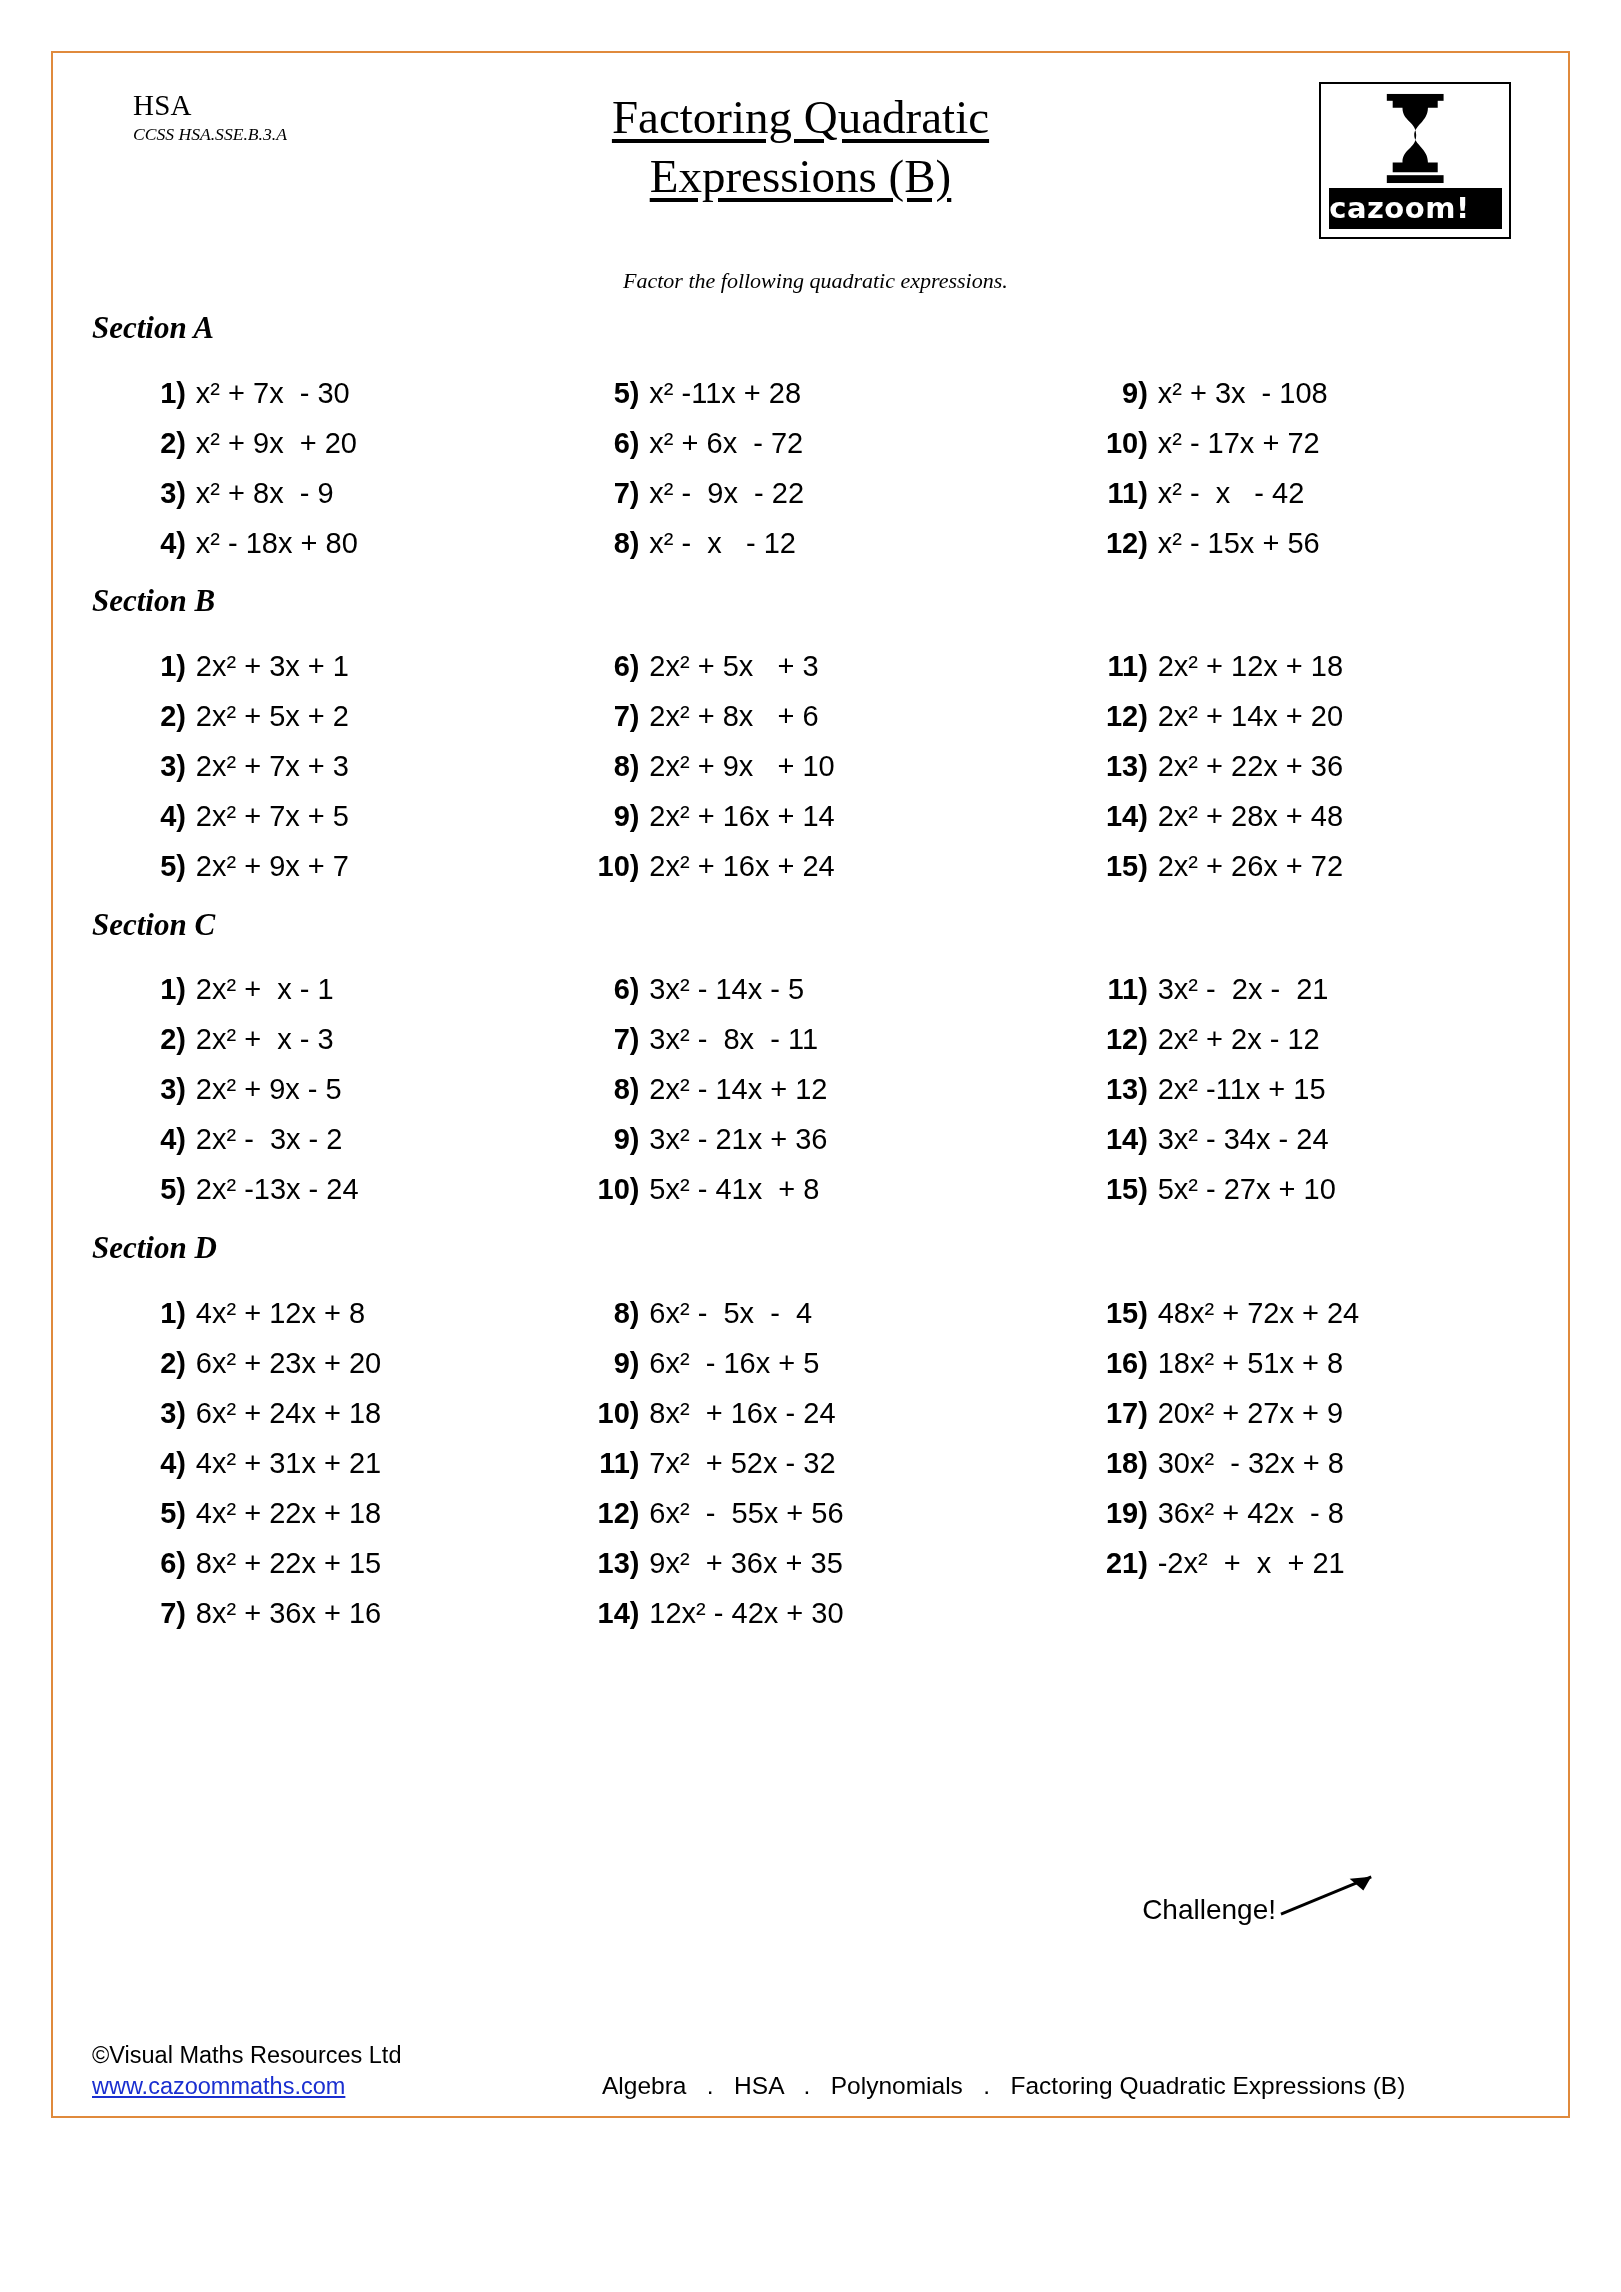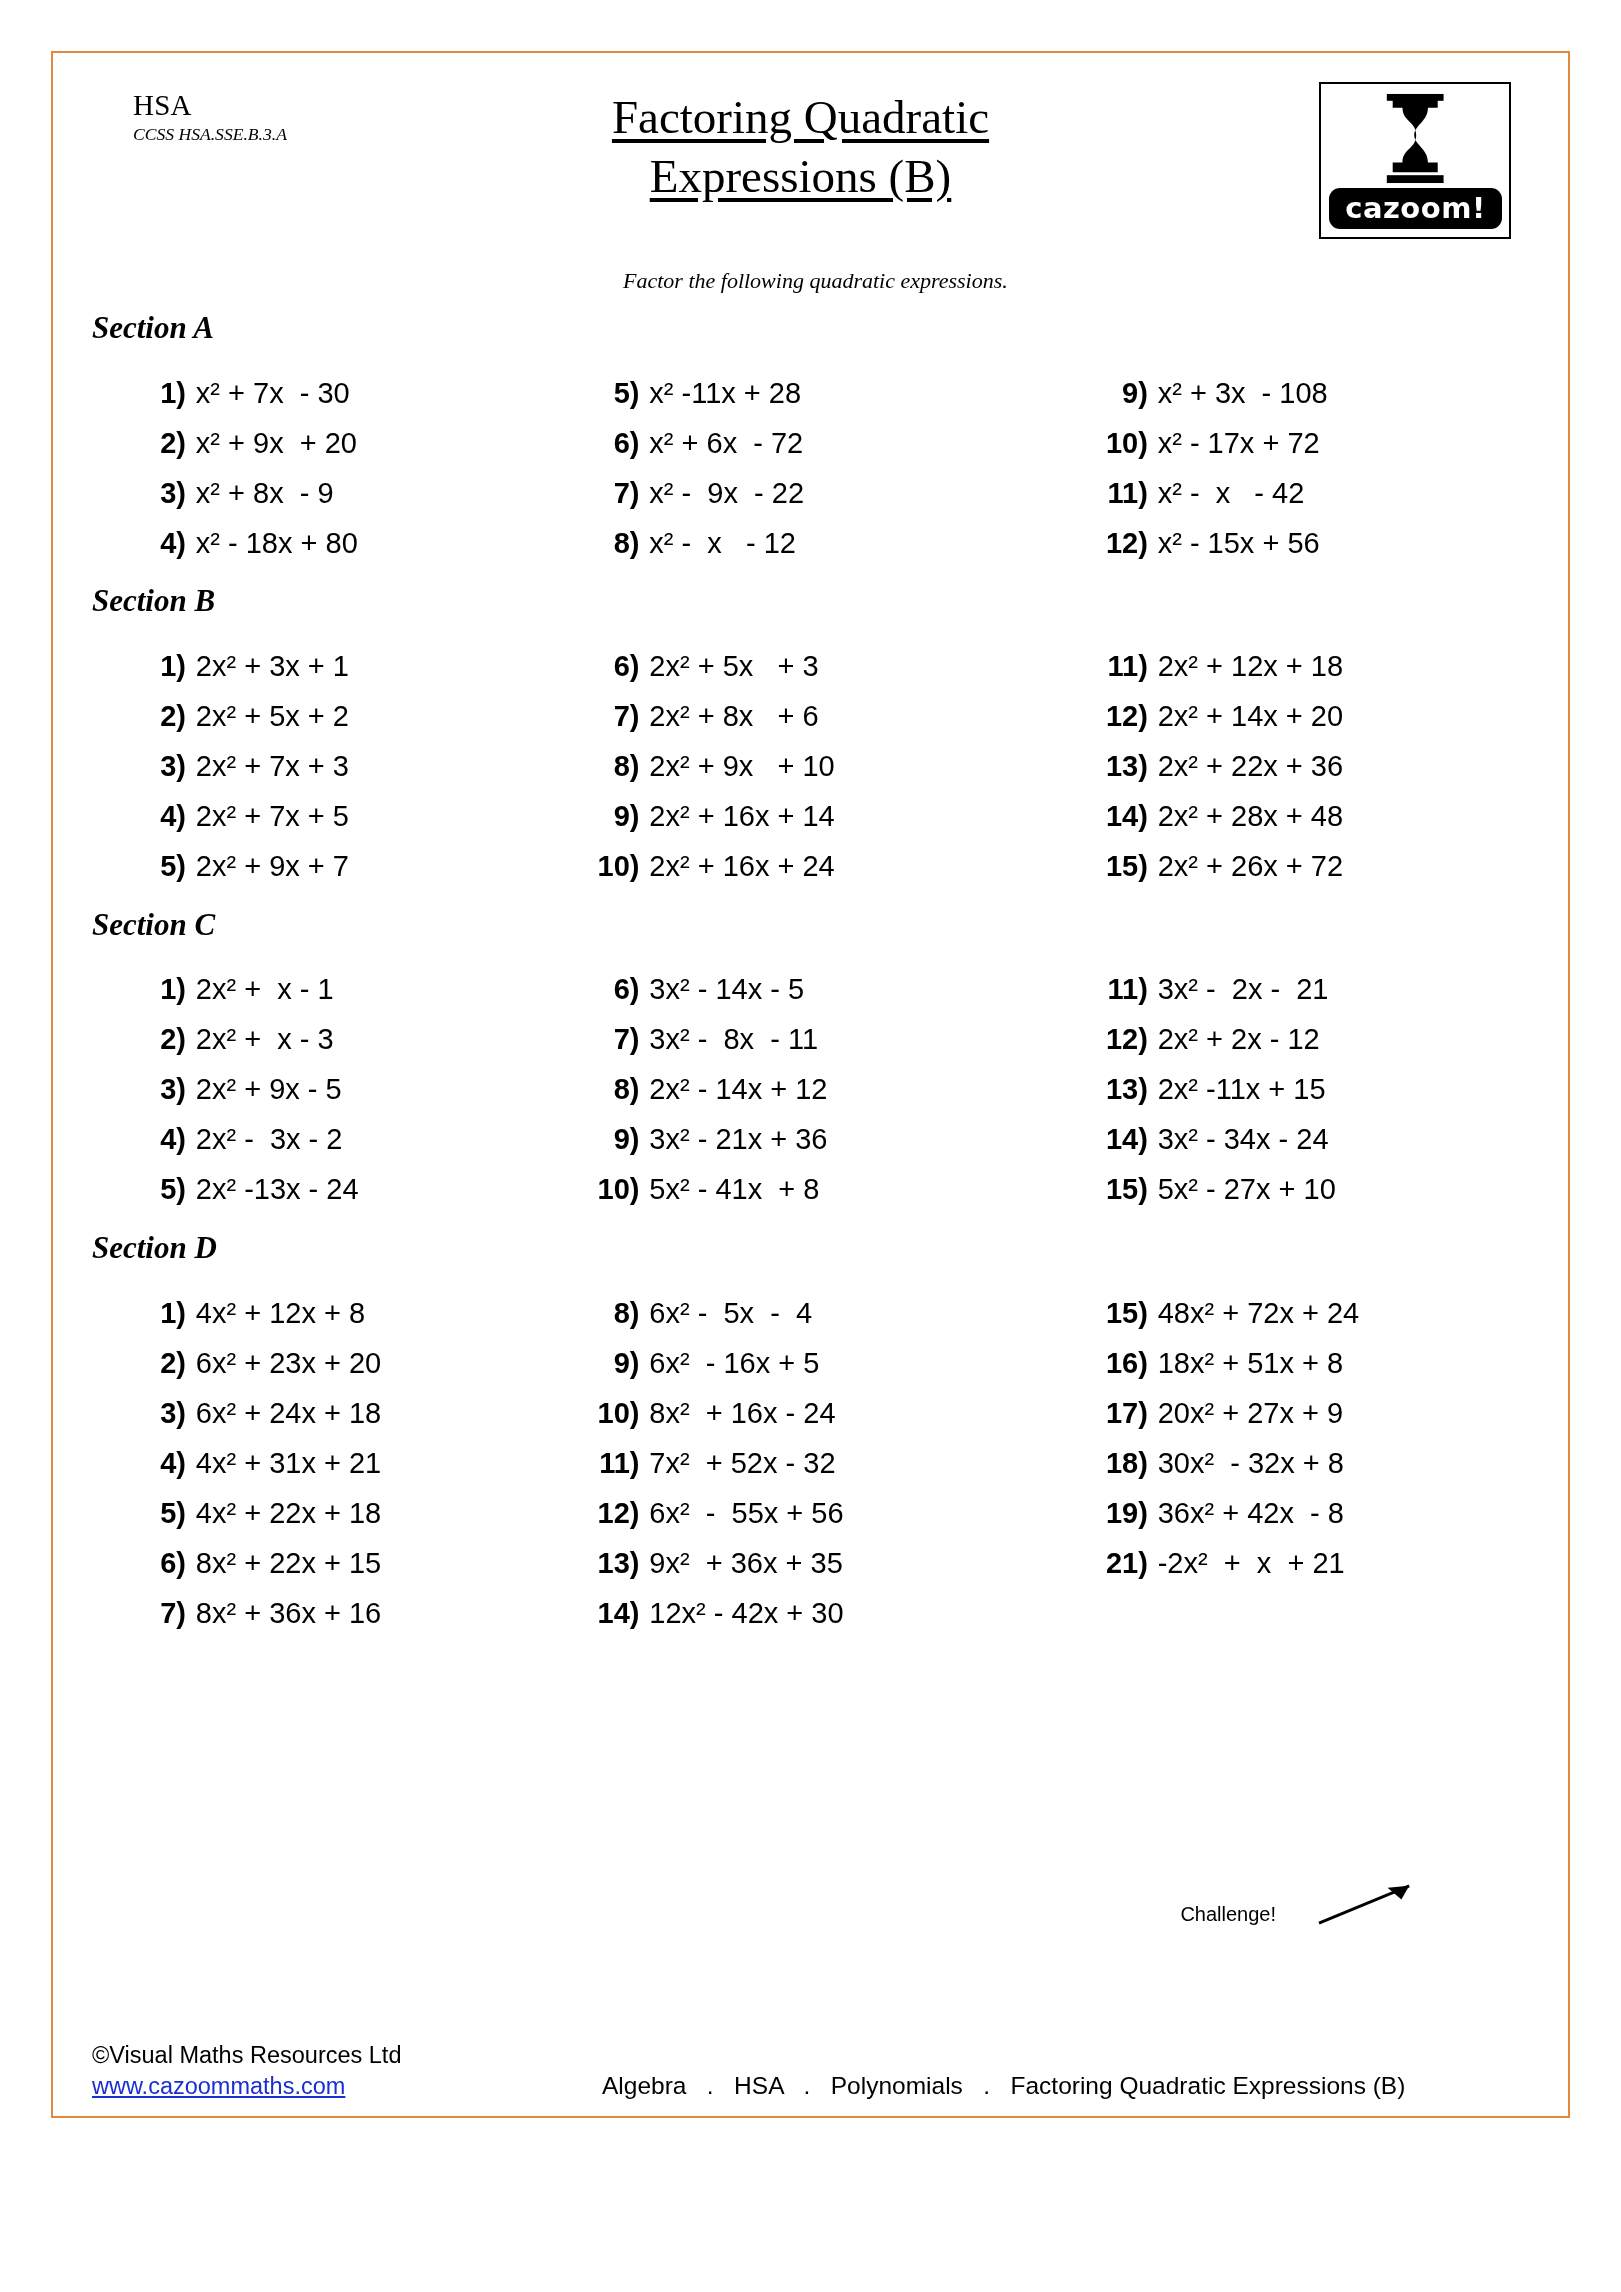--- a/index.html
+++ b/index.html
@@ -89,27 +89,26 @@
   }
   .logo-art {
     width: 100%;
     height: 92px;
     display: block;
   }
   .logo-word {
     margin-top: 3.9px;
     background: #000;
     color: #fff;
-    text-align: center;
+    text-align: left;
     font-family: "DejaVu Sans", sans-serif;
     font-weight: bold;
     font-size: 29px;
     line-height: 41px;
     letter-spacing: 0.5px;
-    border-radius: 11px;
   }
 
   
   .instruction {
     text-align: center;
     font-family: "Liberation Serif", serif;
     font-style: italic;
     font-size: 22px;
     margin: 5.9px 0 0 0;
     padding-left: 9.8px;
@@ -155,21 +154,21 @@
 
   
   .sec-a .qrow, .sec-b .qrow, .sec-c .qrow { line-height: 50px; }
   .sec-d .qrow { line-height: 50px; }
 
   
   .challenge {
     position: absolute;
     right: 294px;
     bottom: 192px;
-    font-size: 20px;
+    font-size: 28px;
     white-space: nowrap;
     margin-top: 23px;
   }
   .challenge svg {
     position: absolute;
     left: 135px;
     top: -25.5px;
   }
 
   

